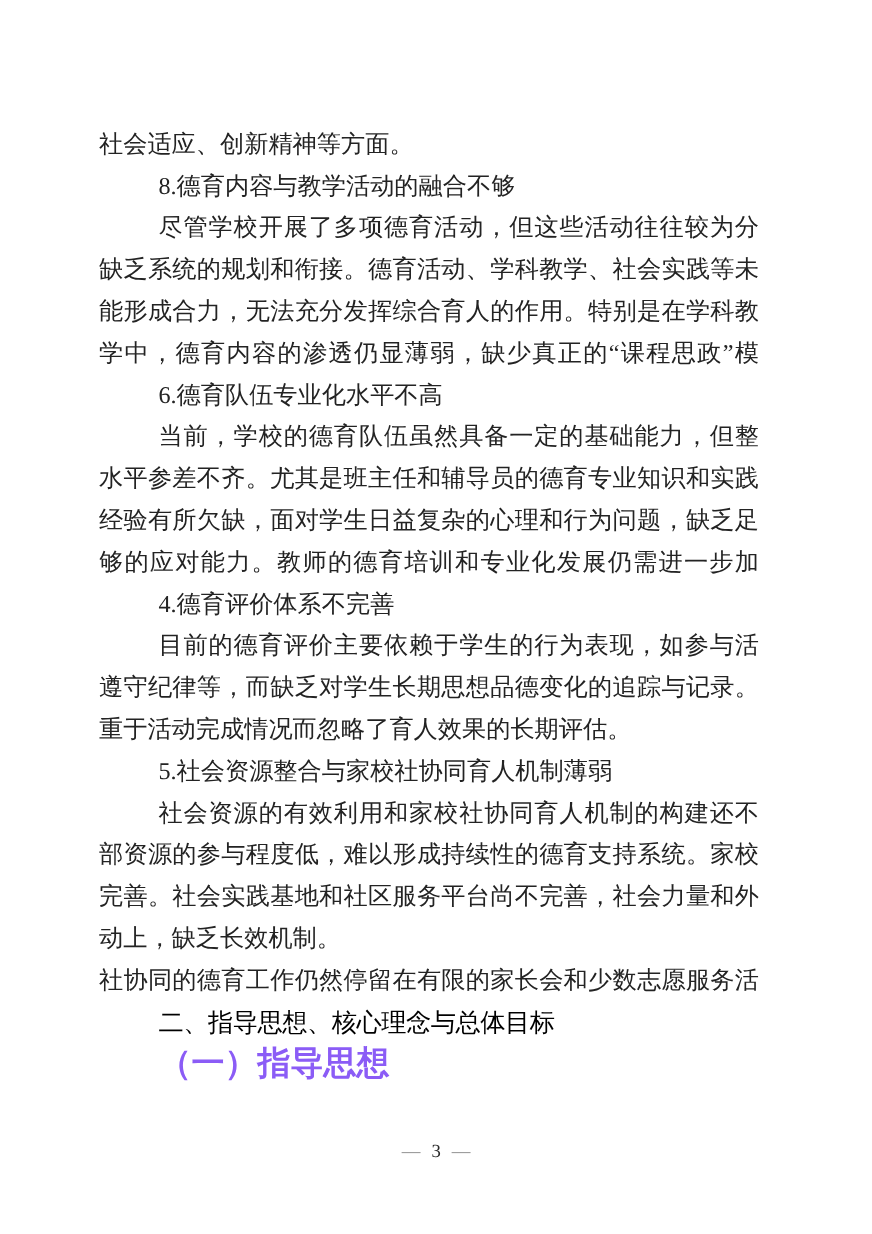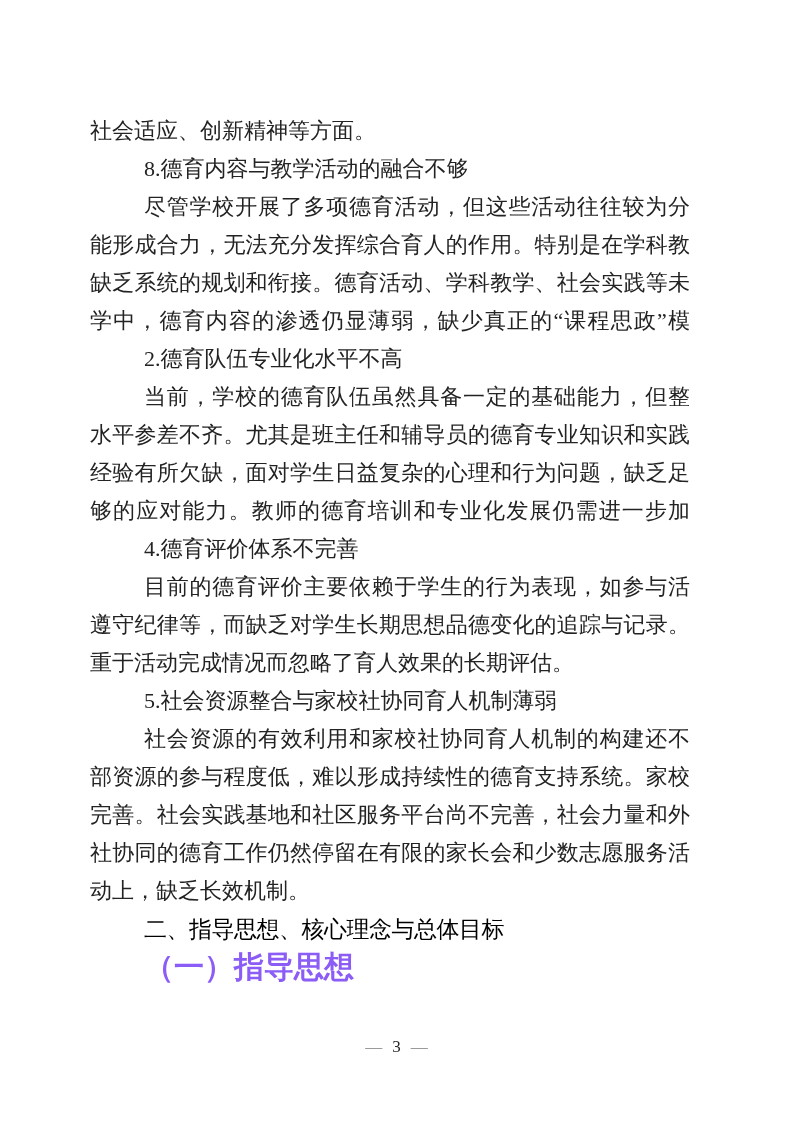--- a/index.html
+++ b/index.html
@@ -83,41 +83,41 @@
 </head>
 <body>
 
 <div class="page">
   <div class="textblock">
 
     <div class="line lline">社会适应、创新精神等方面。</div>
 
     <div class="line lline indent">8.德育内容与教学活动的融合不够</div>
     <div class="line jline indent">尽管学校开展了多项德育活动，但这些活动往往较为分散，</div>
+    <div class="line jline">缺乏系统的规划和衔接。德育活动、学科教学、社会实践等未</div>
     <div class="line jline">能形成合力，无法充分发挥综合育人的作用。特别是在学科教</div>
-    <div class="line jline">缺乏系统的规划和衔接。德育活动、学科教学、社会实践等未</div>
     <div class="line jline">学中，德育内容的渗透仍显薄弱，缺少真正的“课程思政”模式。</div>
 
-    <div class="line lline indent">2.德育队伍专业化水平不高</div>
+    <div class="line lline indent">6.德育队伍专业化水平不高</div>
     <div class="line jline indent">当前，学校的德育队伍虽然具备一定的基础能力，但整体</div>
     <div class="line jline">水平参差不齐。尤其是班主任和辅导员的德育专业知识和实践</div>
     <div class="line jline">经验有所欠缺，面对学生日益复杂的心理和行为问题，缺乏足</div>
     <div class="line jline">够的应对能力。教师的德育培训和专业化发展仍需进一步加强。</div>
 
     <div class="line lline indent">4.德育评价体系不完善</div>
     <div class="line jline indent">目前的德育评价主要依赖于学生的行为表现，如参与活动、</div>
     <div class="line jline">遵守纪律等，而缺乏对学生长期思想品德变化的追踪与记录。</div>
     <div class="line lline">重于活动完成情况而忽略了育人效果的长期评估。</div>
 
     <div class="line lline indent">5.社会资源整合与家校社协同育人机制薄弱</div>
     <div class="line jline indent">社会资源的有效利用和家校社协同育人机制的构建还不够</div>
     <div class="line jline">部资源的参与程度低，难以形成持续性的德育支持系统。家校</div>
     <div class="line jline">完善。社会实践基地和社区服务平台尚不完善，社会力量和外</div>
+    <div class="line lline">动上，缺乏长效机制。</div>
     <div class="line jline">社协同的德育工作仍然停留在有限的家长会和少数志愿服务活</div>
-    <div class="line lline">动上，缺乏长效机制。</div>
 
     <div class="line lline indent chapter-heading">二、指导思想、核心理念与总体目标</div>
     <div class="line lline indent subsection-heading">（一）指导思想</div>
 
   </div>
 
   <div class="footer">
     <span class="dash">—</span><span class="pnum">3</span><span class="dash">—</span>
   </div>
 </div>

